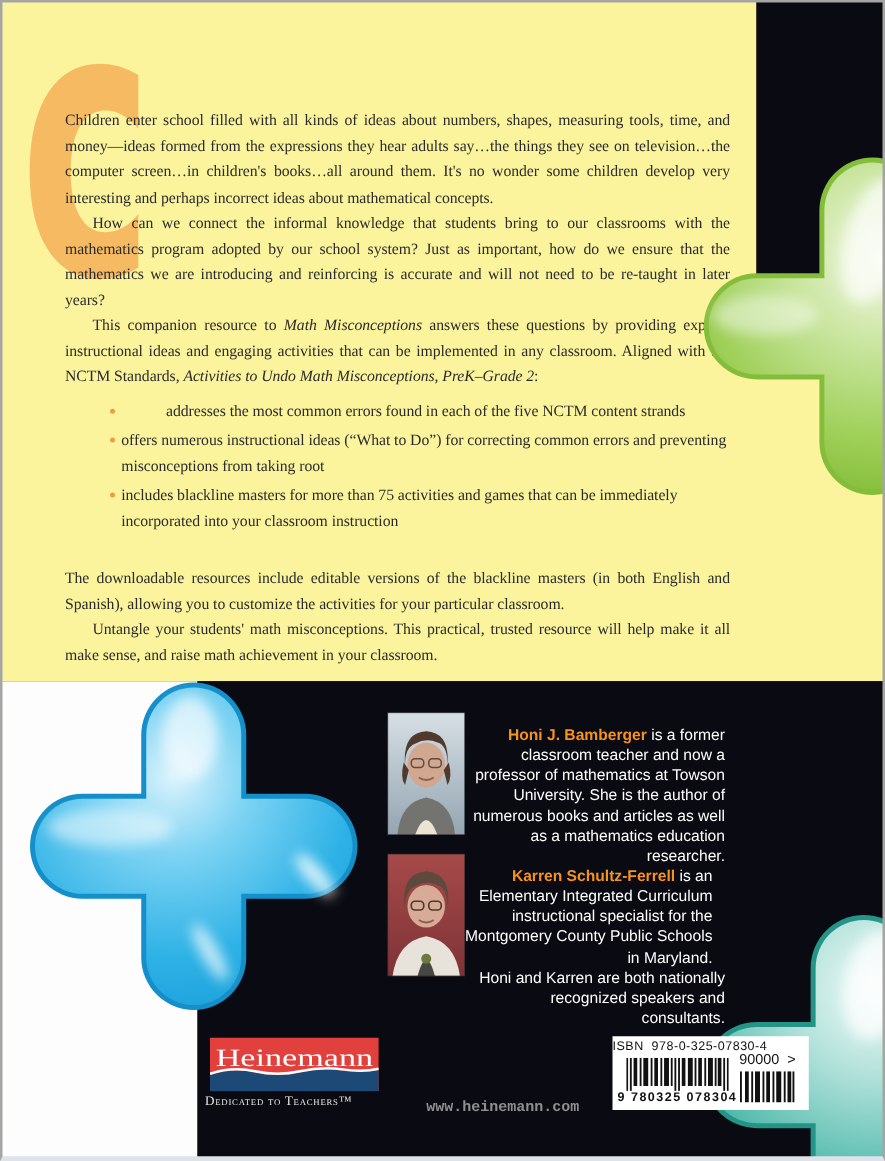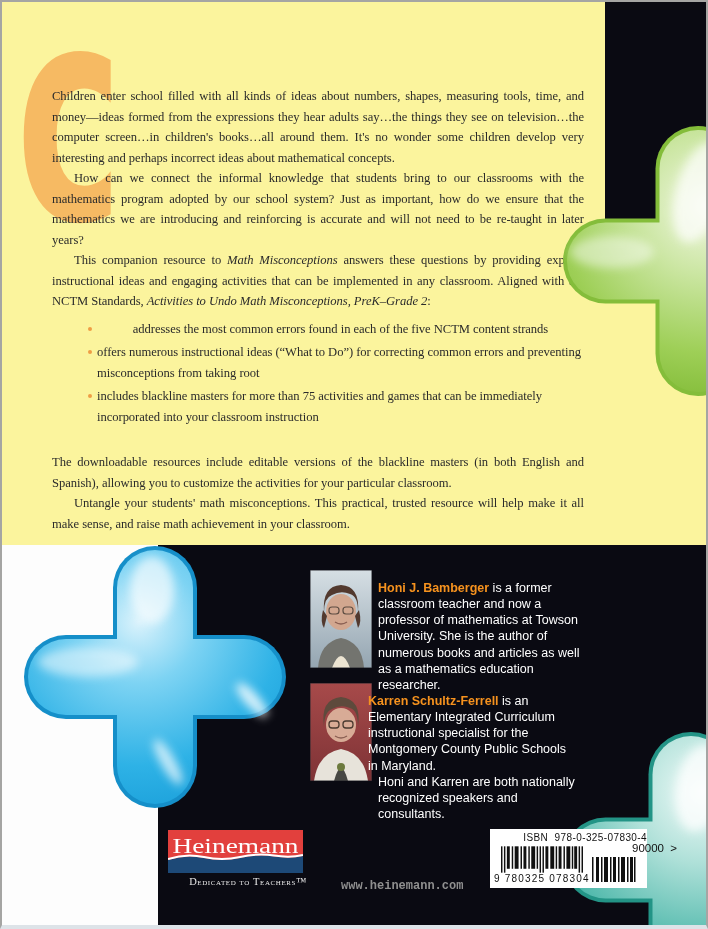--- a/index.html
+++ b/index.html
@@ -36,43 +36,43 @@
   .bullet-dot{
     position:absolute;left:36px;top:8px;width:4px;height:4px;border-radius:50%;
     background:#ef9d45;
   }
   
   .decor-svg{position:absolute;left:0;top:0;z-index:3;pointer-events:none;}
   
   .author-photo{position:absolute;z-index:4;width:62px;height:98px;}
   .bio{
     position:absolute;z-index:4;width:202px;
-    font-family:"Liberation Sans",sans-serif;font-size:12.5px;line-height:16.3px;color:#ffffff;
+    font-family:"Liberation Sans",sans-serif;font-size:12.5px;line-height:16.3px;color:#ffffff;text-align:right;
   }
   .bio .bio-name{color:#f6921e;font-weight:bold;}
   
   .logo-svg{position:absolute;left:168px;top:830px;z-index:4;}
   .tagline{
-    position:absolute;left:164px;top:876px;width:143px;z-index:4;text-align:right;
+    position:absolute;left:164px;top:876px;width:143px;z-index:4;text-align:left;
     font-family:"Liberation Serif",serif;font-variant:small-caps;
     font-size:10.5px;letter-spacing:0.6px;color:#e9e9e9;white-space:nowrap;
   }
   .website{
     position:absolute;left:341px;top:879px;z-index:4;
     font-family:Liberation Mono, monospace;font-weight:bold;font-size:12px;color:#8f8f8f;
   }
   
   .isbn-box{
     position:absolute;left:490px;top:829px;width:157px;height:59px;background:#ffffff;z-index:4;
     font-family:"Liberation Sans",sans-serif;color:#111;
   }
-  .isbn-label{position:absolute;left:0;top:3px;width:100%;text-align:right;font-size:10px;letter-spacing:0.4px;white-space:pre;}
+  .isbn-label{position:absolute;left:0;top:3px;width:100%;text-align:left;font-size:10px;letter-spacing:0.4px;white-space:pre;}
   .barcode-main{position:absolute;left:11px;top:17px;}
-  .barcode-digits{position:absolute;left:4px;top:44px;width:100px;font-size:10px;letter-spacing:1.2px;white-space:pre;}
-  .barcode-price{position:absolute;left:96px;top:13px;width:56px;font-size:11.5px;white-space:pre;margin-left:46px;}
+  .barcode-digits{position:absolute;left:4px;top:44px;width:100px;font-size:10px;letter-spacing:1.2px;white-space:pre;font-weight:bold;}
+  .barcode-price{position:absolute;left:96px;top:13px;width:56px;text-align:center;font-size:11.5px;white-space:pre;}
   .barcode-supp{position:absolute;left:102px;top:28px;}
   
   .page-border{
     position:absolute;left:0;top:0;right:0;bottom:0;z-index:10;pointer-events:none;
     border:2px solid #a5a5a3;border-bottom:4px solid #dde3e8;
   }
 </style>
 </head>
 <body>
 

